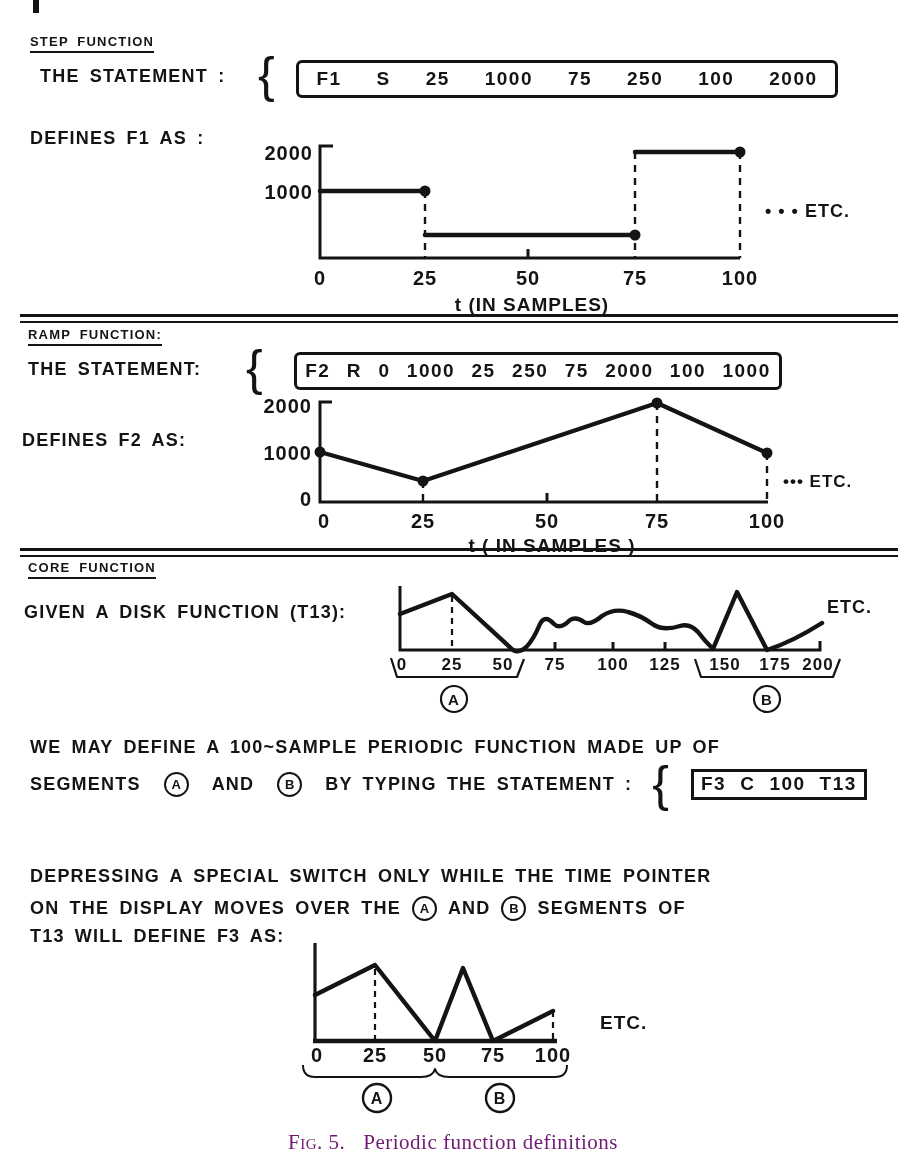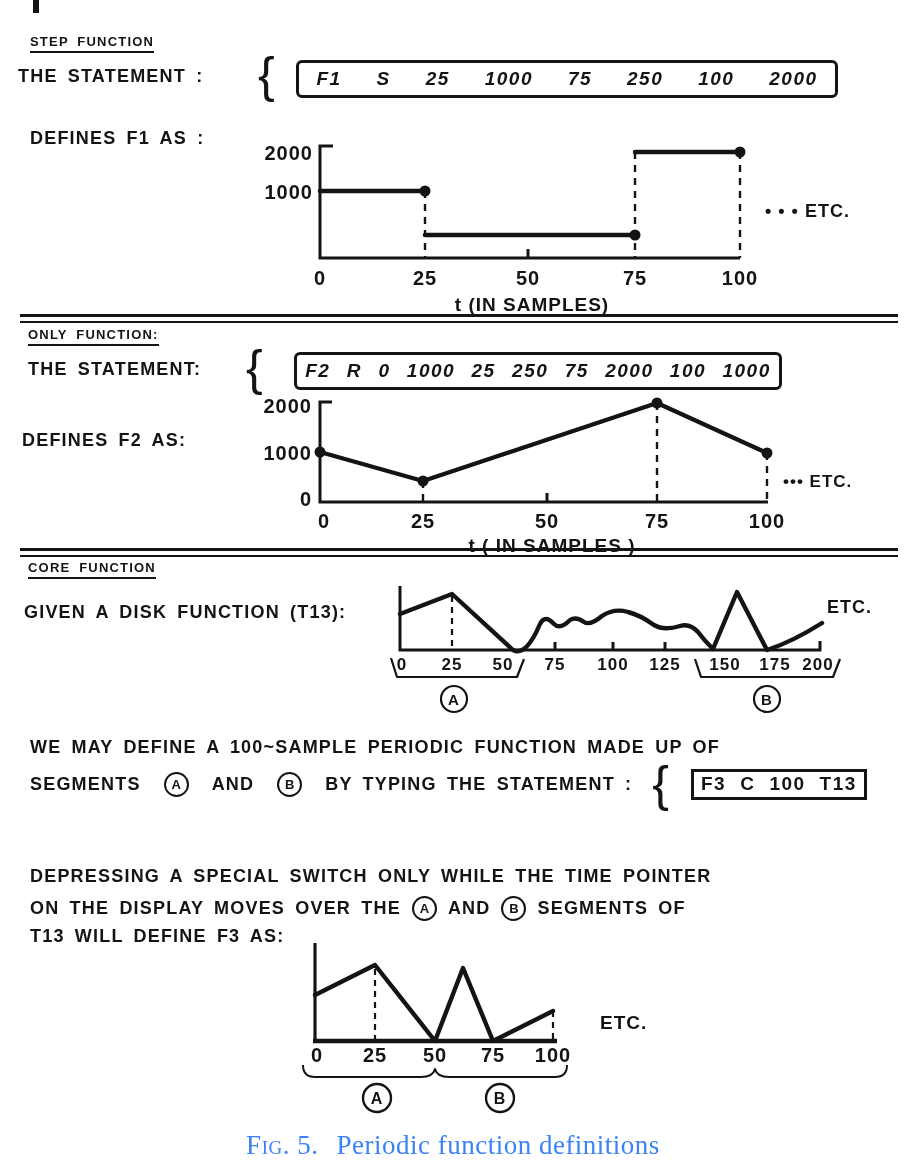--- a/index.html
+++ b/index.html
@@ -11,53 +11,53 @@
   .hand{
     font-weight:bold;font-size:18px;letter-spacing:1.2px;word-spacing:4px;
     white-space:nowrap;color:#141414;
   }
   .title{font-size:13px;border-bottom:2.5px solid #141414;padding-bottom:2px;}
   .brace{font-size:50px;font-weight:400;line-height:0.85;letter-spacing:0;}
   .stmtbox{
     border:3.5px solid #141414;border-radius:6px;display:flex;align-items:center;
     justify-content:space-around;box-sizing:border-box;background:#fff;
   }
-  .stmtbox span{font-weight:bold;font-size:19px;letter-spacing:1.5px;font-style:italic;}
+  .stmtbox span{font-weight:bold;font-size:19px;letter-spacing:1.5px;}
   .sep{border-top:3px solid #141414;border-bottom:2.5px solid #141414;height:4px;box-sizing:content-box;}
   .circ{
     display:inline-flex;align-items:center;justify-content:center;
     width:21px;height:21px;border:2.2px solid #141414;border-radius:50%;
     font-size:13px;font-weight:bold;letter-spacing:0;margin:0 3px;vertical-align:-4px;
   }
   .inlinebox{
     border:3.5px solid #141414;border-radius:0;padding:1px 7px 2px 7px;
     display:inline-flex;gap:14px;align-items:center;margin-left:2px;
   }
   .inlinebox span{font-weight:bold;font-size:19px;letter-spacing:1.5px;}
   svg text{
     font-family:"Liberation Sans",sans-serif;font-weight:bold;fill:#141414;
     letter-spacing:1px;
   }
   .caption{
-    font-family:"Liberation Serif",serif;font-size:27px;color:#3b82f6;
+    font-family:"Liberation Serif",serif;font-size:21px;color:#701a75;
     white-space:nowrap;letter-spacing:0.5px;
   }
   .caption .fig{font-variant:small-caps;margin-right:18px;}
   .mark{background:#141414;}
 </style>
 </head>
 <body>
 
 <div id="canvas">
 
   <div class="abs mark" style="left:33px;top:0;width:6px;height:13px;"></div>
 
   <div class="abs hand title" style="left:30px;top:34px;">STEP FUNCTION</div>
 
-  <div class="abs hand" style="left:18px;top:66px;">THE STATEMENT :</div>
+  <div class="abs hand" style="left:40px;top:66px;">THE STATEMENT :</div>
   <div class="abs hand brace" style="left:258px;top:54px;">{</div>
   <div class="abs stmtbox" style="left:296px;top:60px;width:542px;height:38px;">
     <span>F1</span>
     <span>S</span>
     <span>25</span>
     <span>1000</span>
     <span>75</span>
     <span>250</span>
     <span>100</span>
     <span>2000</span>
@@ -93,21 +93,21 @@
       <text x="288" y="152" text-anchor="middle">50</text>
       <text x="395" y="152" text-anchor="middle">75</text>
       <text x="500" y="152" text-anchor="middle">100</text>
     </g>
     <text x="292" y="178" text-anchor="middle" font-size="19">t (IN SAMPLES)</text>
     <text x="525" y="84" font-size="18">• • • ETC.</text>
   </svg>
 
   <div class="abs sep" style="left:20px;top:314px;width:878px;"></div>
 
-  <div class="abs hand title" style="left:28px;top:327px;">ONLY FUNCTION:</div>
+  <div class="abs hand title" style="left:28px;top:327px;">RAMP FUNCTION:</div>
 
   <div class="abs hand" style="left:28px;top:359px;">THE STATEMENT:</div>
   <div class="abs hand brace" style="left:246px;top:347px;">{</div>
   <div class="abs stmtbox" style="left:294px;top:352px;width:488px;height:38px;">
     <span>F2</span>
     <span>R</span>
     <span>0</span>
     <span>1000</span>
     <span>25</span>
     <span>250</span>

